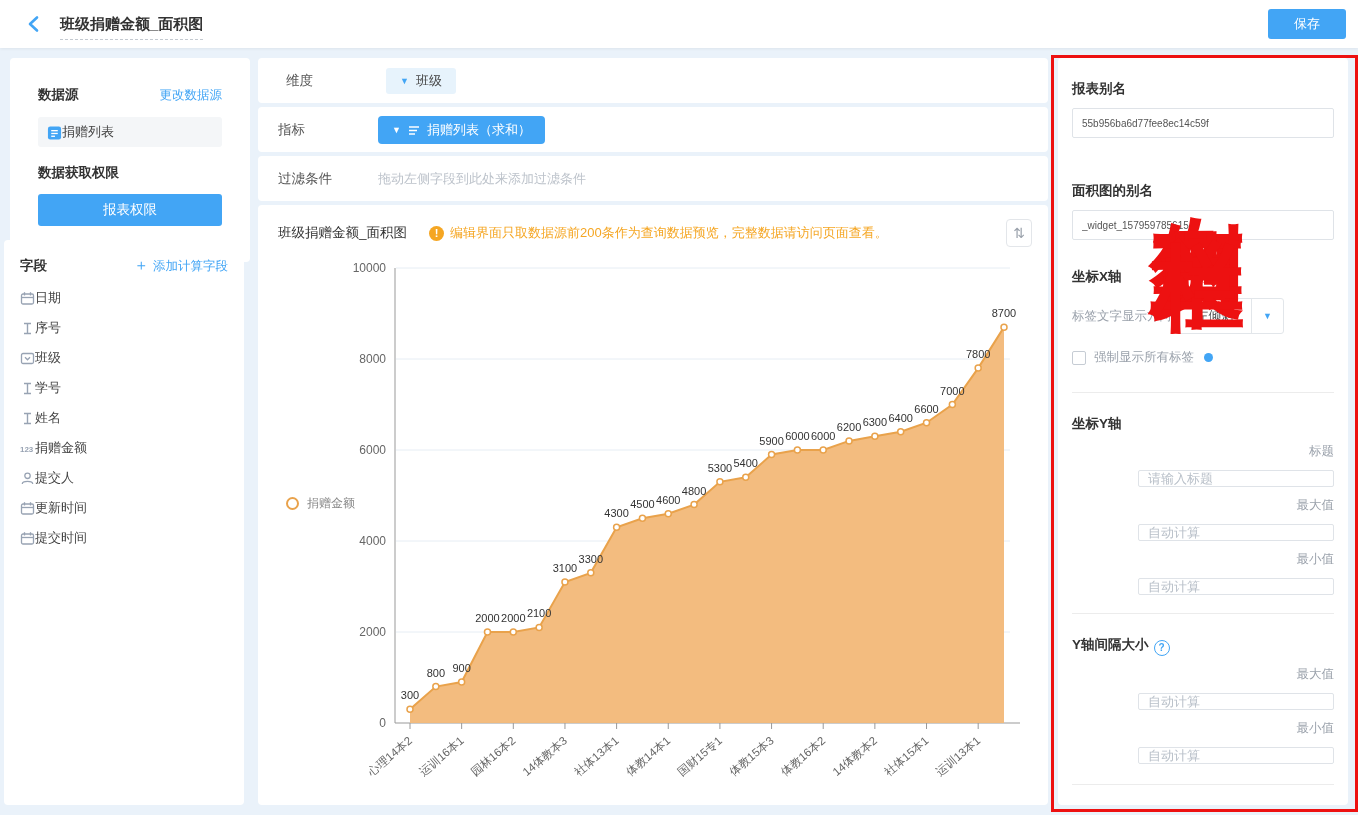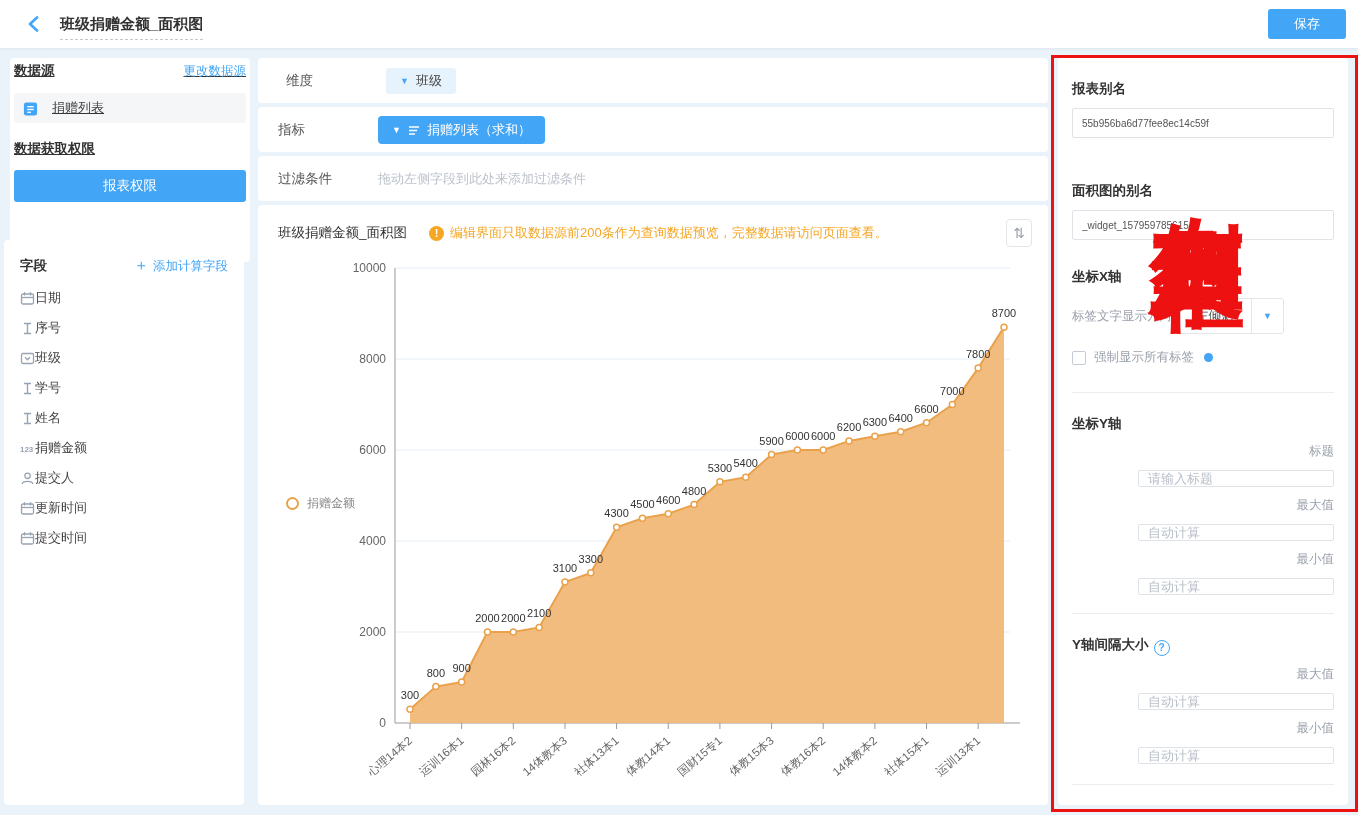--- a/index.html
+++ b/index.html
@@ -12,26 +12,26 @@
   .card{position:absolute;background:#fff;border-radius:4px;box-sizing:border-box;}
   
   .topbar{position:absolute;left:0;top:0;width:1358px;height:48px;background:#fff;
     box-shadow:0 1px 3px rgba(0,0,0,.06);display:flex;align-items:center;z-index:2;}
   .back{margin-left:26px;cursor:pointer;display:flex;align-items:center;}
   .page-title{margin-left:18px;font-size:15px;font-weight:bold;color:#333;
     border-bottom:1px dashed #c3c9d0;padding-bottom:5px;margin-top:6px;}
   .save-btn{position:absolute;right:12px;top:9px;width:78px;height:30px;background:#42a5f5;
     color:#fff;border:none;border-radius:3px;font-size:13px;cursor:pointer;font-family:inherit;}
   
-  .ds-card{left:10px;top:58px;width:240px;height:204px;padding:4px;text-decoration:underline;}
+  .ds-card{left:10px;top:58px;width:240px;height:204px;padding:28px;}
   .row-between{display:flex;justify-content:space-between;align-items:center;}
   .bold{font-weight:bold;font-size:13.5px;color:#333;}
   .link{color:#42a5f5;font-size:12.5px;cursor:pointer;}
   .src-item{margin-top:13px;height:30px;background:#f4f6f8;border-radius:3px;
-    display:flex;align-items:center;padding-left:9px;gap:14px;font-size:13px;color:#444;text-align:center;}
+    display:flex;align-items:center;padding-left:9px;gap:0;font-size:13px;color:#444;text-align:center;}
   .perm-title{margin-top:17px;}
   .perm-btn{margin-top:12px;width:100%;height:32px;background:#42a5f5;color:#fff;border:none;
     border-radius:3px;font-size:13.5px;cursor:pointer;font-family:inherit;}
   .fields-card{left:4px;top:240px;width:240px;height:565px;padding:16px;}
   .field-row{display:flex;align-items:center;height:30px;color:#444;font-size:13px;cursor:default;}
   .field-list{margin-top:8px;}
   .ficon{width:15px;height:15px;display:inline-flex;}
   
   .cfg-card{left:258px;width:790px;height:45px;display:flex;align-items:center;padding:0 20px;}
   .cfg-label{width:100px;color:#555;font-size:13.5px;flex:none;}

